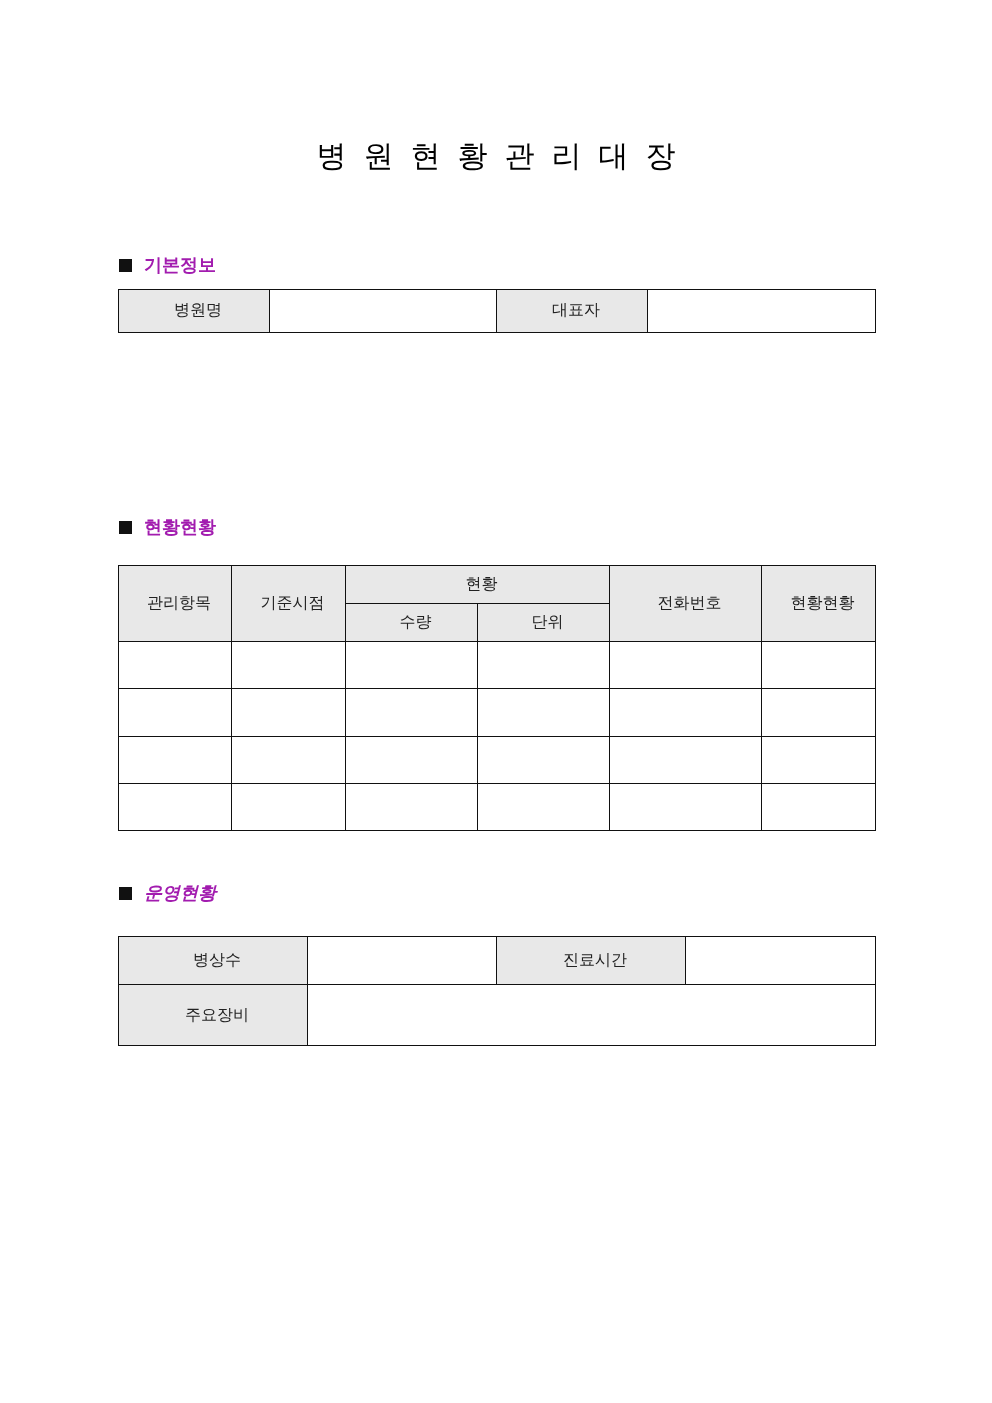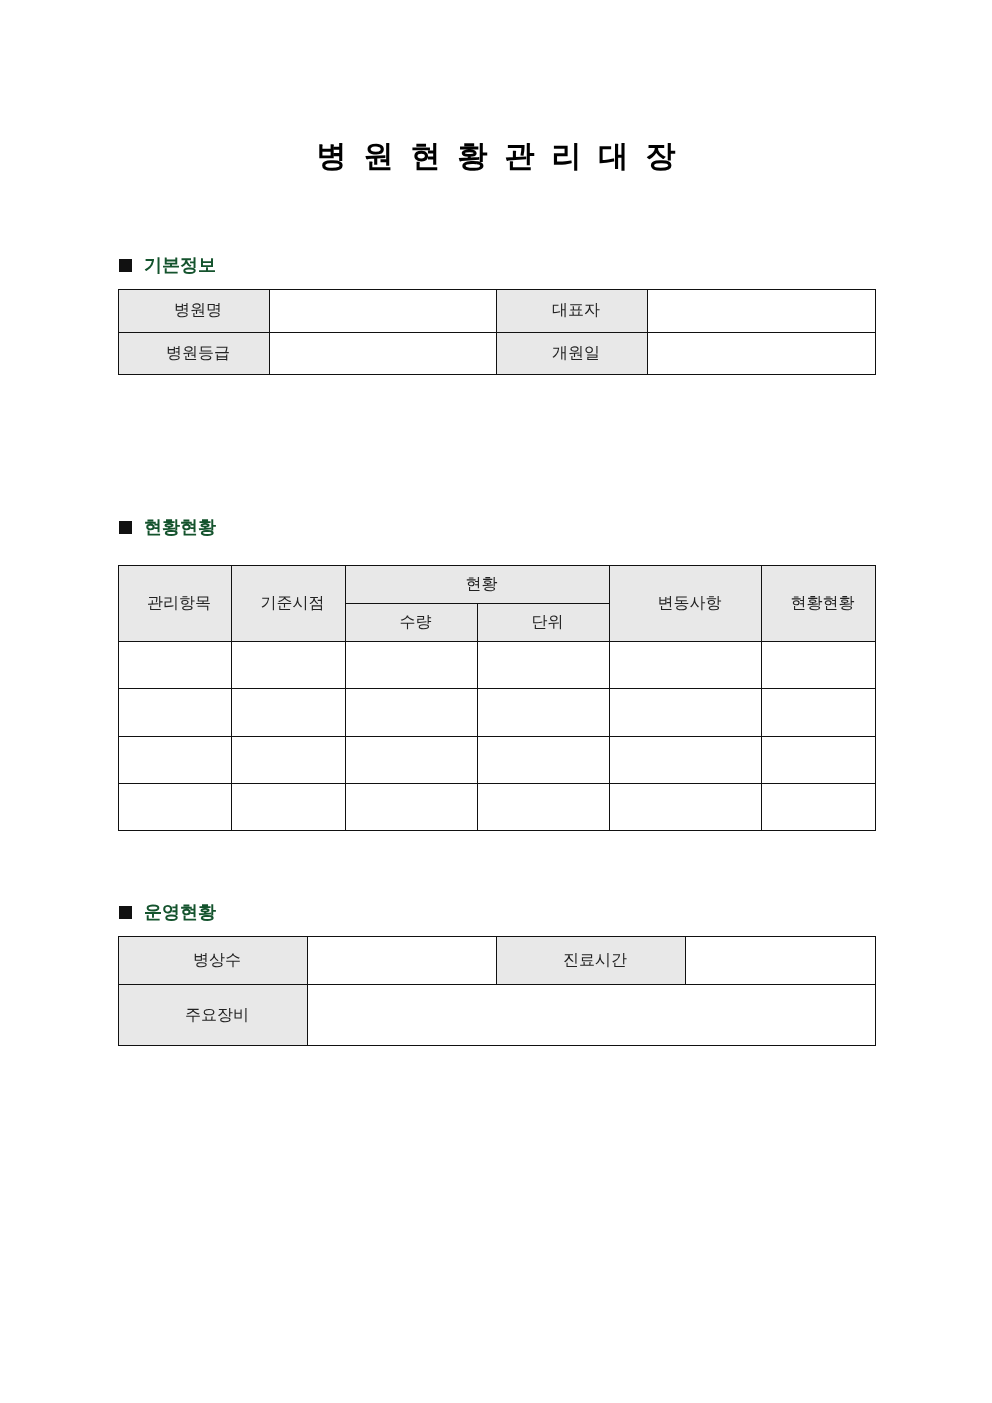--- a/index.html
+++ b/index.html
@@ -15,33 +15,33 @@
       color: #222222;
       overflow: hidden;
     }
     .page-title {
       position: absolute;
       left: 0;
       top: 136px;
       width: 992px;
       text-align: center;
       font-size: 30px;
-      font-weight: bold;
+      font-weight: normal;
       color: #000000;
       letter-spacing: 17px;
       padding-left: 17px;
       box-sizing: border-box;
       line-height: 40px;
     }
     .section-heading {
       position: absolute;
       left: 119px;
       font-size: 18px;
       font-weight: bold;
-      color: #14532d;
+      color: #a21caf;
       line-height: 24px;
       display: flex;
       align-items: center;
     }
     .section-heading .bullet {
       display: inline-block;
       width: 13px;
       height: 13px;
       background: #111111;
       margin-right: 12px;
@@ -99,26 +99,20 @@
     <col style="width:151px">
     <col style="width:228px">
   </colgroup>
   <tbody>
       <tr>
     <td class="label">병원명</td>
     <td class="value"></td>
     <td class="label">대표자</td>
     <td class="value"></td>
   </tr>
-  <tr>
-    <td class="label">병원등급</td>
-    <td class="value"></td>
-    <td class="label">개원일</td>
-    <td class="value"></td>
-  </tr>
 </tbody>
   </table>
 
 <div class="section-heading" style="top:515px;">
   <span class="bullet"></span>
   <span>현황현황</span>
 </div>
 
 <table class="form" id="status-table">
   <colgroup>
@@ -127,21 +121,21 @@
     <col style="width:132px">
     <col style="width:132px">
     <col style="width:152px">
     <col style="width:114px">
   </colgroup>
   <tbody>
       <tr class="h1">
     <td class="label" rowspan="2">관리항목</td>
     <td class="label" rowspan="2">기준시점</td>
     <td class="label" colspan="2">현황</td>
-    <td class="label" rowspan="2">변동사항</td>
+    <td class="label" rowspan="2">전화번호</td>
     <td class="label" rowspan="2">현황현황</td>
   </tr>
   <tr class="h2">
     <td class="label">수량</td>
     <td class="label">단위</td>
   </tr>
   <tr class="data">
     <td class="value"></td>
     <td class="value"></td>
     <td class="value"></td>
@@ -169,21 +163,21 @@
     <td class="value"></td>
     <td class="value"></td>
     <td class="value"></td>
     <td class="value"></td>
     <td class="value"></td>
     <td class="value"></td>
   </tr>
 </tbody>
   </table>
 
-<div class="section-heading" style="top:900px;">
+<div class="section-heading" style="top:881px;font-style:italic;">
   <span class="bullet"></span>
   <span>운영현황</span>
 </div>
 
 <table class="form" id="ops-table">
   <colgroup>
     <col style="width:189px">
     <col style="width:189px">
     <col style="width:189px">
     <col style="width:190px">

